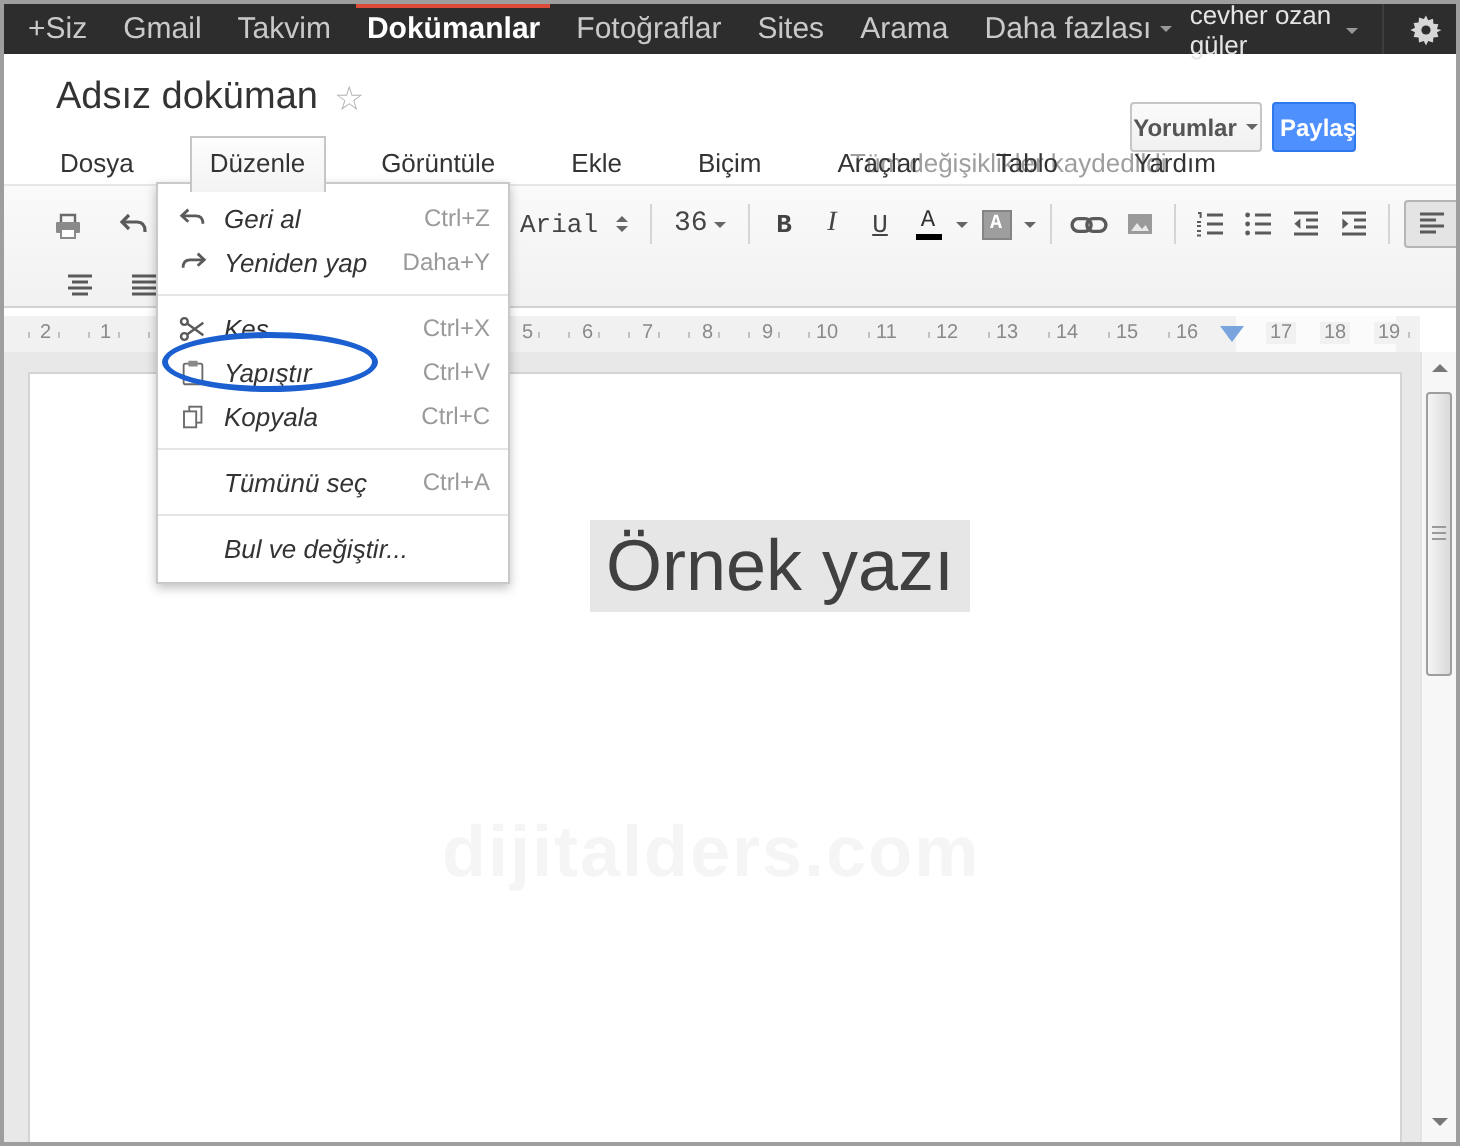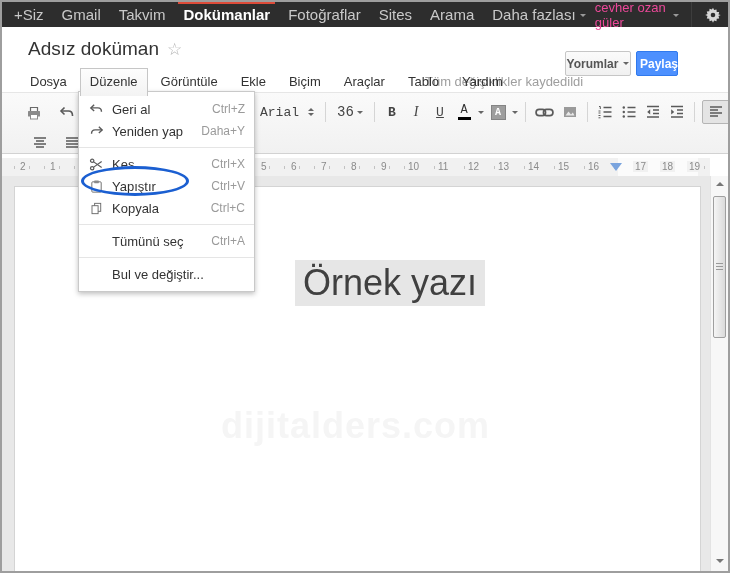--- a/index.html
+++ b/index.html
@@ -17,37 +17,37 @@
   }
   .gbar-item {
     position:relative; color:#c9c9c9; font-size:15px; line-height:25px;
     padding:0 9px; cursor:pointer; white-space:nowrap;
   }
   .gbar-item.active { color:#fff; font-weight:bold; }
   .gbar-item.active::before {
     content:""; position:absolute; left:4px; right:4px; top:0; height:2px; background:#dd4b39;
   }
   .gbar-right { margin-left:auto; display:flex; align-items:center; height:25px; }
-  .gbar-user { color:#ec4899; font-size:13px; padding-right:4px; cursor:pointer; display:flex; align-items:center; gap:5px;}
+  .gbar-user { color:#e5e5e5; font-size:13px; padding-right:4px; cursor:pointer; display:flex; align-items:center; gap:5px;}
   .gbar-sep { width:1px; height:25px; background:#1c1c1c; border-right:1px solid #3d3d3d; margin:0 6px 0 8px; }
   .caret { width:0; height:0; border:3.5px solid transparent; border-top-color:#999; margin-top:4px; display:inline-block; }
   .caret.dark { border-top-color:#666; margin-top:3px; }
   .gear-btn { padding:0 7px; cursor:pointer; display:flex; align-items:center; }
 
   
   .doc-title { position:absolute; left:26px; top:36px; font-size:19px; color:#333; cursor:pointer; }
   .star { position:absolute; left:165px; top:37px; font-size:17px; color:#b5b5b5; cursor:pointer; }
   .btn { position:absolute; height:25px; border-radius:2px; font-size:12px; font-weight:bold;
          display:flex; align-items:center; justify-content:center; cursor:pointer; }
   .btn-comments { left:563px; top:49px; width:66px; background:linear-gradient(#fbfbfb,#f0f0f0);
          border:1px solid #c6c6c6; color:#555; gap:5px; }
   .btn-share { left:634px; top:49px; width:42px; background:#4d90fe; border:1px solid #3079ed; color:#fff; gap:4px; }
 
   
-  .menubar { position:absolute; left:18px; top:66px; display:flex; gap:3px; z-index:55; }
+  .menubar { position:absolute; left:18px; top:66px; display:flex; gap:18px; z-index:55; }
   .menu-item { font-size:13px; color:#333; padding:5px 9px 6px; cursor:pointer; border:1px solid transparent; }
   .menu-item.open { background:linear-gradient(#fdfdfd,#f3f3f3); border:1px solid #c6c6c6; border-bottom:none; padding-bottom:7px; }
   .save-status { position:absolute; left:423px; top:72px; font-size:13px; color:#9e9e9e; }
 
   
   .toolbar { position:absolute; left:0; right:0; top:90px; height:62px;
              background:linear-gradient(#fafafa,#f1f1f1);
              border-top:1px solid #e6e6e6; border-bottom:1px solid #d2d2d2; }
   .tb-left  { position:absolute; left:22px; top:8px; display:flex; gap:13px; align-items:center; }
   .tb-main  { position:absolute; left:254px; top:6px; height:26px; display:flex; gap:4px; align-items:center; }
@@ -97,21 +97,21 @@
   .sb-thumb { position:absolute; left:2px; width:13px; top:20px; height:142px;
           background:linear-gradient(90deg,#f5f5f5,#dadada); border:1px solid #9f9f9f; border-radius:2px; cursor:pointer; }
   .sb-thumb::after { content:""; position:absolute; left:2px; right:2px; top:50%; margin-top:-4px; height:7px;
           background:repeating-linear-gradient(#9a9a9a 0 1px,transparent 1px 3px); }
 
   
   .menu-panel { position:absolute; left:76px; top:89px; width:177px; z-index:50;
           background:#fff; border:1px solid #c9c9c9; box-shadow:0 2px 5px rgba(0,0,0,.25); padding:6px 0; }
   .mi { height:22px; display:flex; align-items:center; padding:0 9px 0 6px; font-size:13px; color:#333; cursor:pointer; }
   .mi .ic { width:22px; display:flex; align-items:center; justify-content:center; color:#5a5a5a; }
-  .mi .lbl { flex:1; margin-left:5px; }
+  .mi .lbl { flex:1; margin-left:5px;font-style:italic; }
   .mi .sc { color:#9a9a9a; font-size:12px; }
   .msep { border-top:1px solid #e5e5e5; margin:5px 0; }
   .annot-ellipse { position:absolute; left:79px; top:164px; width:108px; height:30px; z-index:60;
           border:3px solid #1b5fd1; border-radius:50%; pointer-events:none; }
 
   svg { display:block; }
 </style>
 </head>
 <body>
 

